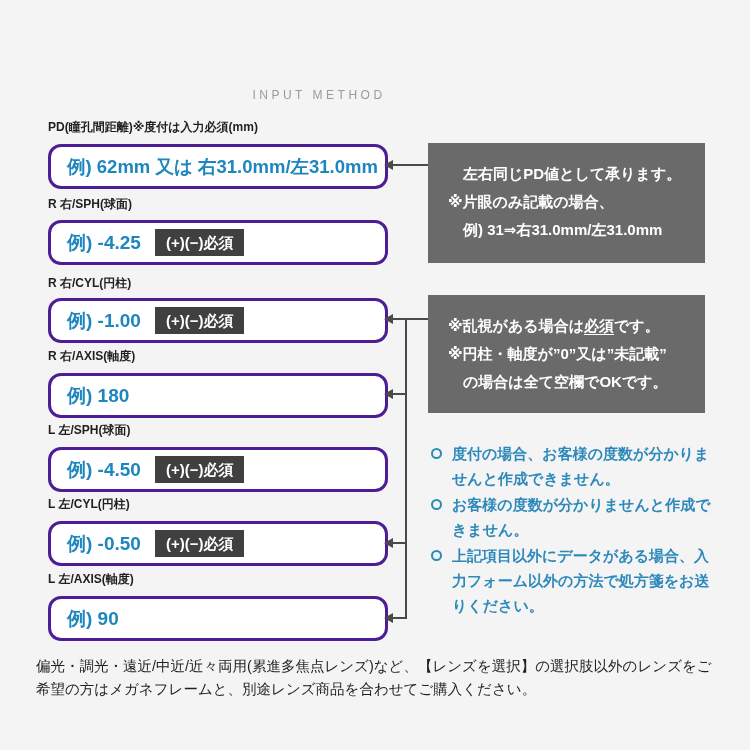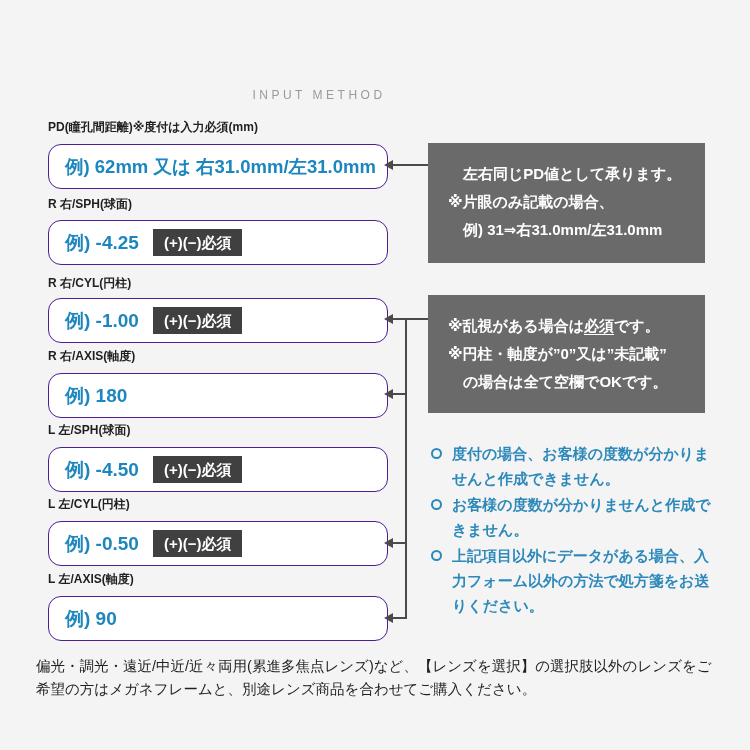--- a/index.html
+++ b/index.html
@@ -23,21 +23,21 @@
     text-align:center; font-size:12px; color:#9a9a9a;
     letter-spacing:3.5px; font-weight:400;
   }
 
   .field-label {
     position:absolute; left:48px; width:360px;
     font-size:12px; font-weight:700; color:#1f1f1f;
   }
   .field-box {
     position:absolute; left:48px; width:340px; height:45px;
-    background:#ffffff; border:1px solid #4c1d95; border-radius:13px;
+    background:#ffffff; border:3px solid #4c1d95; border-radius:13px;
     display:flex; align-items:center; padding:0 16px;
     white-space:nowrap;
   }
   .example { font-size:19px; font-weight:700; color:#1d86be; }
   .example.tight { font-size:18.5px; }
   .badge {
     margin-left:14px; background:#404040; color:#ffffff;
     font-size:15px; font-weight:700; padding:4px 11px; line-height:1.3;
   }
 

